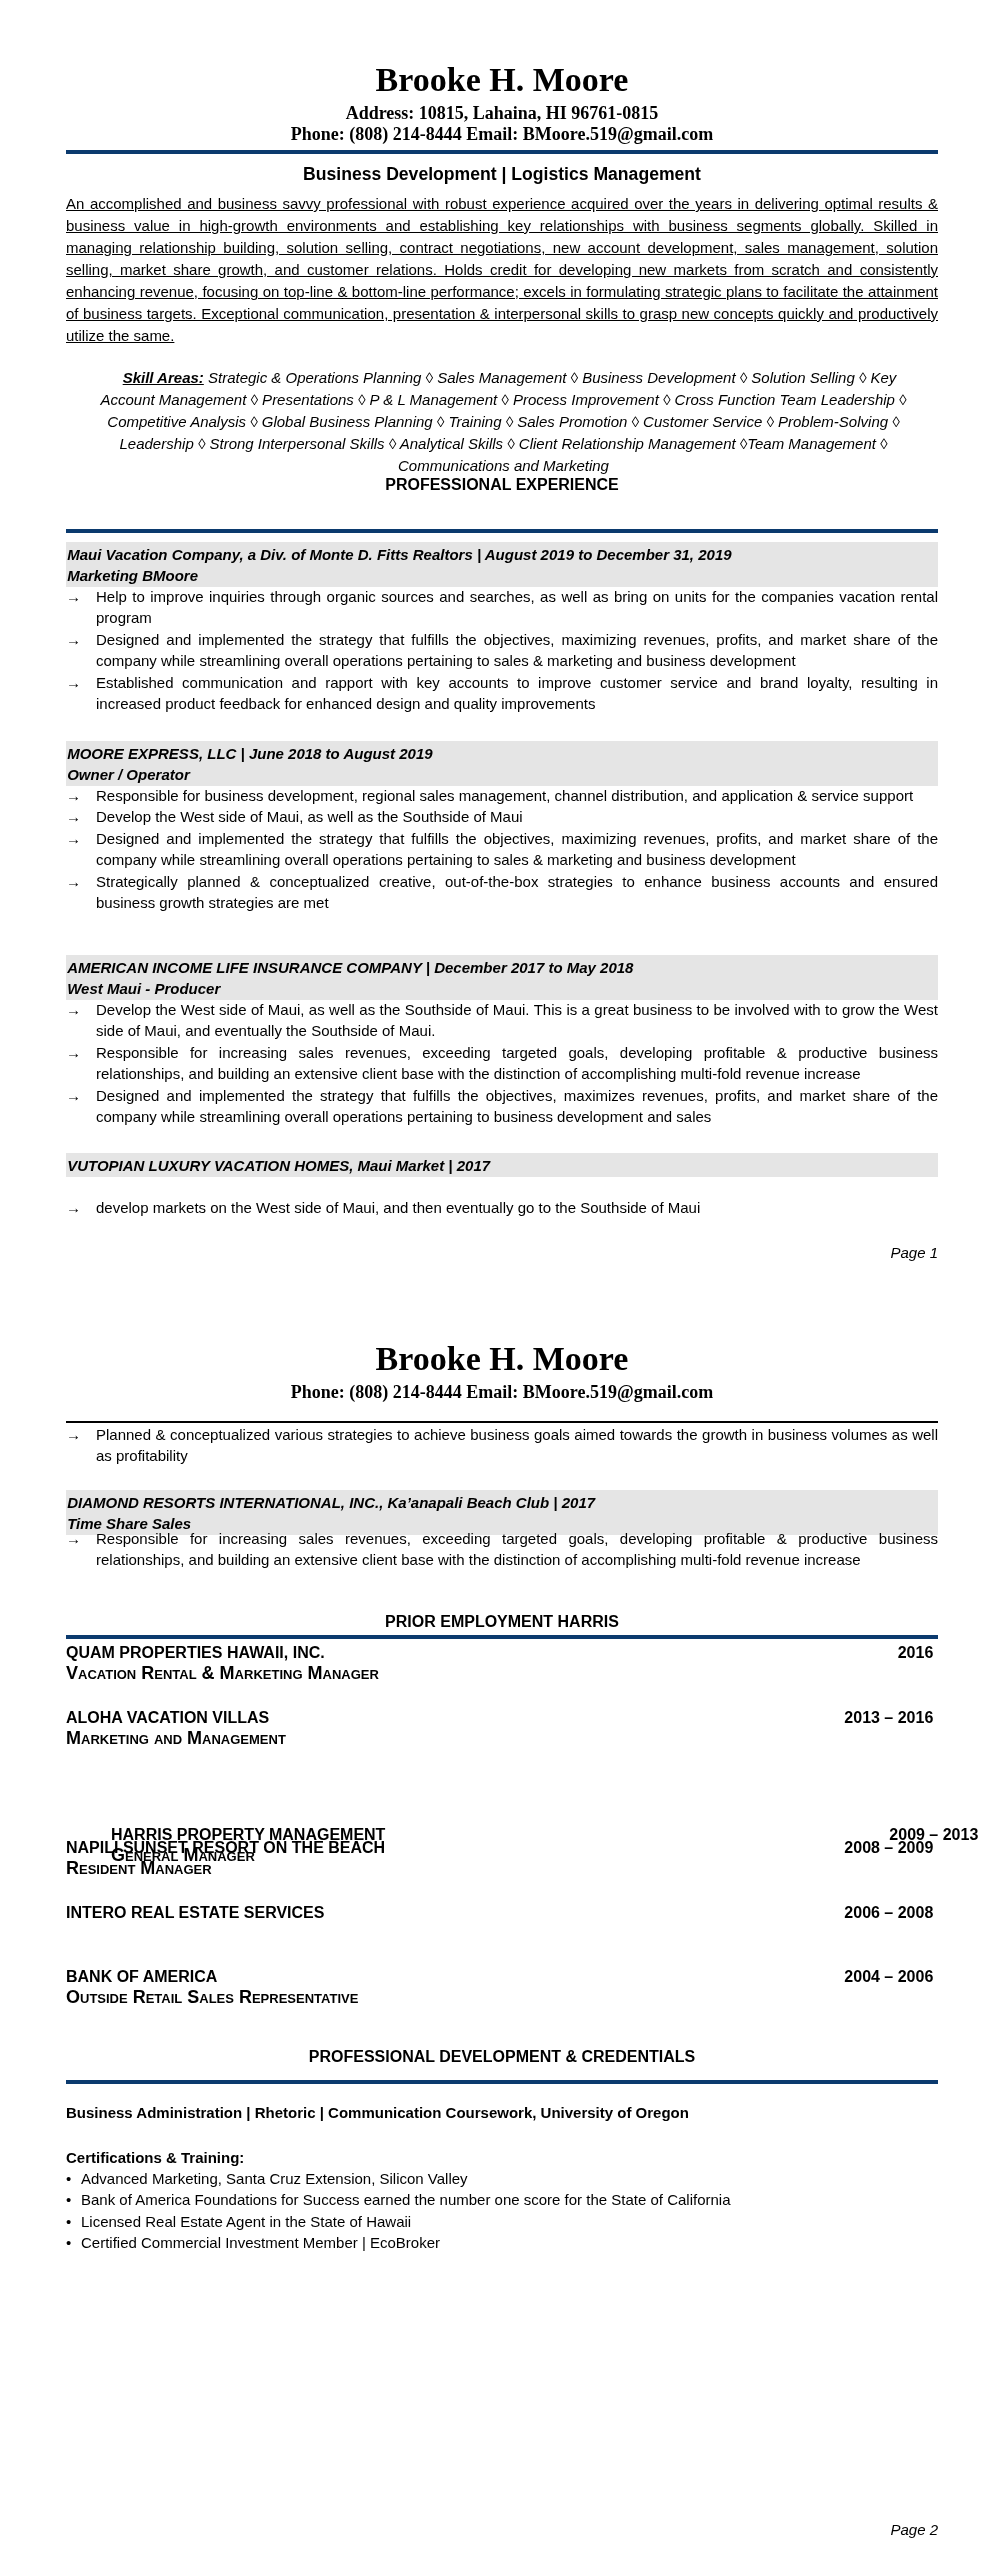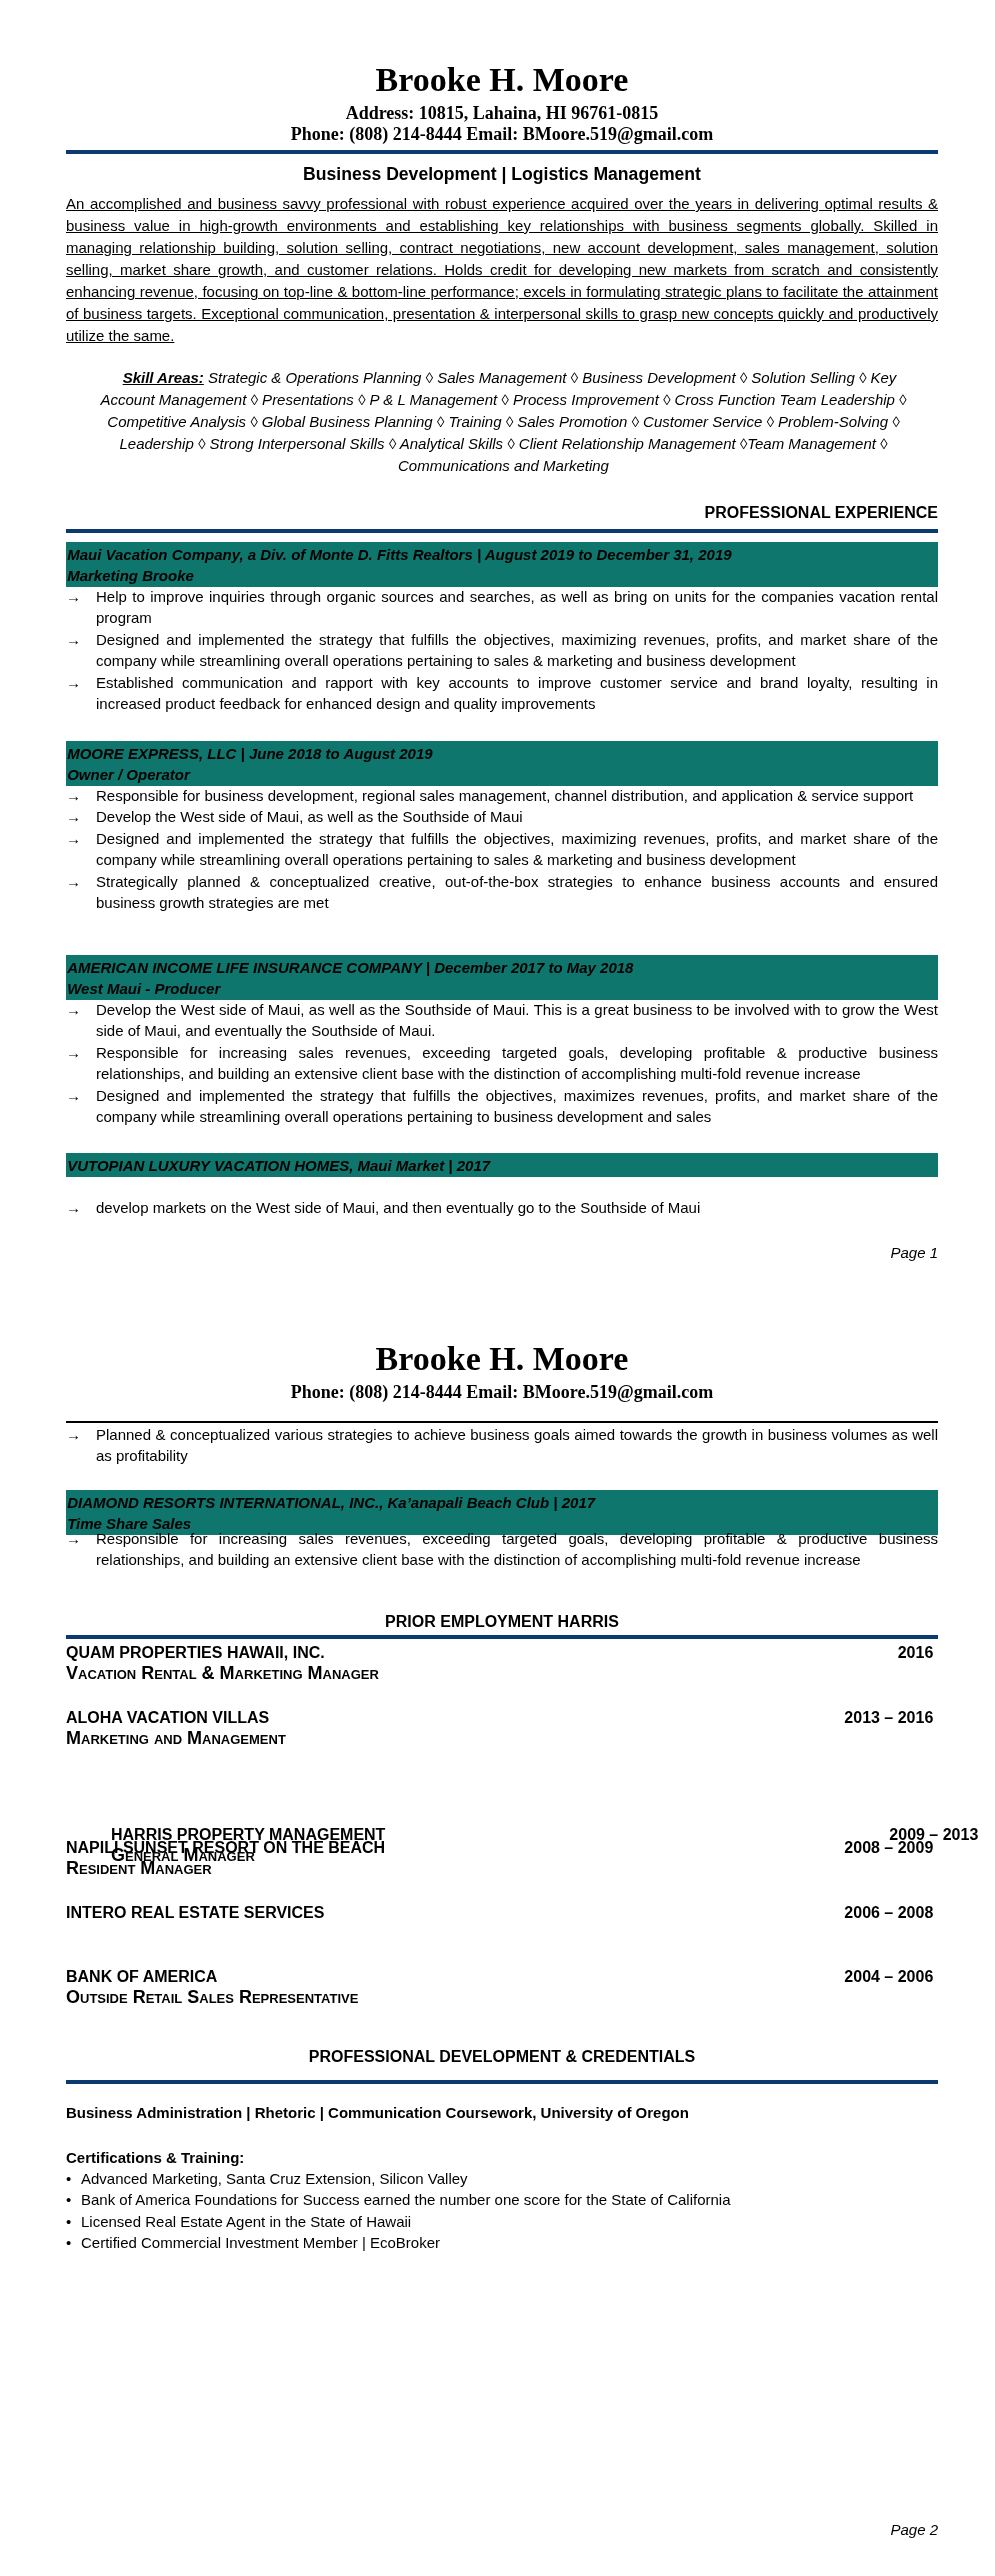--- a/index.html
+++ b/index.html
@@ -10,21 +10,21 @@
   .center { left: 66px; width: 872px; text-align: center; }
   .name { font-size: 34px; font-weight: bold; line-height: 1; }
   .contact { font-size: 18px; font-weight: bold; line-height: 1; }
   .rule-navy { left: 66px; width: 872px; height: 4.1px; background: #0b3a6e; }
   .rule-black { left: 66px; width: 872px; height: 2.3px; background: #000; }
   .headline { font-size: 17.6px; font-weight: bold; line-height: 1; }
   .summary { left: 66px; width: 872px; font-size: 15px; line-height: 22px; text-align: justify; text-decoration: underline; }
   .skills { left: 85px; width: 837px; font-size: 15px; line-height: 22px; text-align: center; font-style: italic; }
   .skills .lbl { font-weight: bold; text-decoration: underline; margin-left: 12px; }
   .sec-title { font-size: 16px; font-weight: bold; line-height: 1; }
-  .jobbox { left: 66px; width: 872px; background: #0f766e; padding: 1.8px 0 1.2px 1.2px; }
+  .jobbox { left: 66px; width: 872px; background: #e5e5e5; padding: 1.8px 0 1.2px 1.2px; }
   .jobbox div { font-size: 15px; font-weight: bold; font-style: italic; line-height: 21px; }
   .bullets { left: 66px; width: 872px; }
   .bullet { position: relative; padding-left: 30px; font-size: 15px; line-height: 21.4px; text-align: justify; }
   .bullet .arrow { position: absolute; left: 0; top: 0; width: 23.4px; }
   .pagenum { right: 57px; font-size: 15px; font-style: italic; line-height: 1; }
   .prior-row { left: 66px; width: 872px; }
   .prior-co { font-size: 16px; font-weight: bold; line-height: 21px; }
   .prior-yr { position: absolute; right: 4.7px; top: 0; font-size: 16px; font-weight: bold; line-height: 21px; }
   .prior-role { font-size: 18px; font-weight: bold; font-variant: small-caps; line-height: 20px; }
   .edu { left: 66px; font-size: 15px; font-weight: bold; line-height: 1; }
@@ -40,26 +40,26 @@
 <div class="abs center serif contact" style="top:104px;">Address: 10815, Lahaina, HI 96761-0815</div>
 <div class="abs center serif contact" style="top:125px;">Phone: (808) 214-8444 Email: BMoore.519@gmail.com</div>
 <div class="abs rule-navy" style="top:150px;"></div>
 
 <div class="abs center headline" style="top:166px;">Business Development | Logistics Management</div>
 
 <div class="abs summary" style="top:193px;">An accomplished and business savvy professional with robust experience acquired over the years in delivering optimal results &amp; business value in high-growth environments and establishing key relationships with business segments globally. Skilled in managing relationship building, solution selling, contract negotiations, new account development, sales management, solution selling, market share growth, and customer relations. Holds credit for developing new markets from scratch and consistently enhancing revenue, focusing on top-line &amp; bottom-line performance; excels in formulating strategic plans to facilitate the attainment of business targets. Exceptional communication, presentation &amp; interpersonal skills to grasp new concepts quickly and productively utilize the same.</div>
 
 <div class="abs skills" style="top:367px;"><span class="lbl">Skill Areas:</span><span> Strategic &amp; Operations Planning ◊ Sales Management ◊ Business Development ◊ Solution Selling ◊ Key Account Management ◊ Presentations ◊ P &amp; L Management ◊ Process Improvement ◊ Cross Function Team Leadership ◊ Competitive Analysis ◊ Global Business Planning ◊ Training ◊ Sales Promotion ◊ Customer Service ◊ Problem-Solving ◊ Leadership ◊ Strong Interpersonal Skills ◊ Analytical Skills ◊ Client Relationship Management ◊Team Management ◊ Communications and Marketing</span></div>
 
-<div class="abs center sec-title" style="top:505px;text-align:right;">PROFESSIONAL EXPERIENCE</div>
+<div class="abs center sec-title" style="top:477px;">PROFESSIONAL EXPERIENCE</div>
 <div class="abs rule-navy" style="top:529px;"></div>
 
 <div class="abs jobbox" style="top:542px;">
   <div>Maui Vacation Company, a Div. of Monte D. Fitts Realtors | August 2019 to December 31, 2019</div>
-  <div>Marketing Brooke</div>
+  <div>Marketing BMoore</div>
 </div>
 <div class="abs bullets" style="top:586px;">
   <div class="bullet"><span class="arrow">→</span><span>Help to improve inquiries through organic sources and searches, as well as bring on units for the companies vacation rental program</span></div>
   <div class="bullet"><span class="arrow">→</span><span>Designed and implemented the strategy that fulfills the objectives, maximizing revenues, profits, and market share of the company while streamlining overall operations pertaining to sales &amp; marketing and business development</span></div>
   <div class="bullet"><span class="arrow">→</span><span>Established communication and rapport with key accounts to improve customer service and brand loyalty, resulting in increased product feedback for enhanced design and quality improvements</span></div>
 </div>
 
 <div class="abs jobbox" style="top:741px;">
   <div>MOORE EXPRESS, LLC | June 2018 to August 2019</div>
   <div>Owner / Operator</div>

